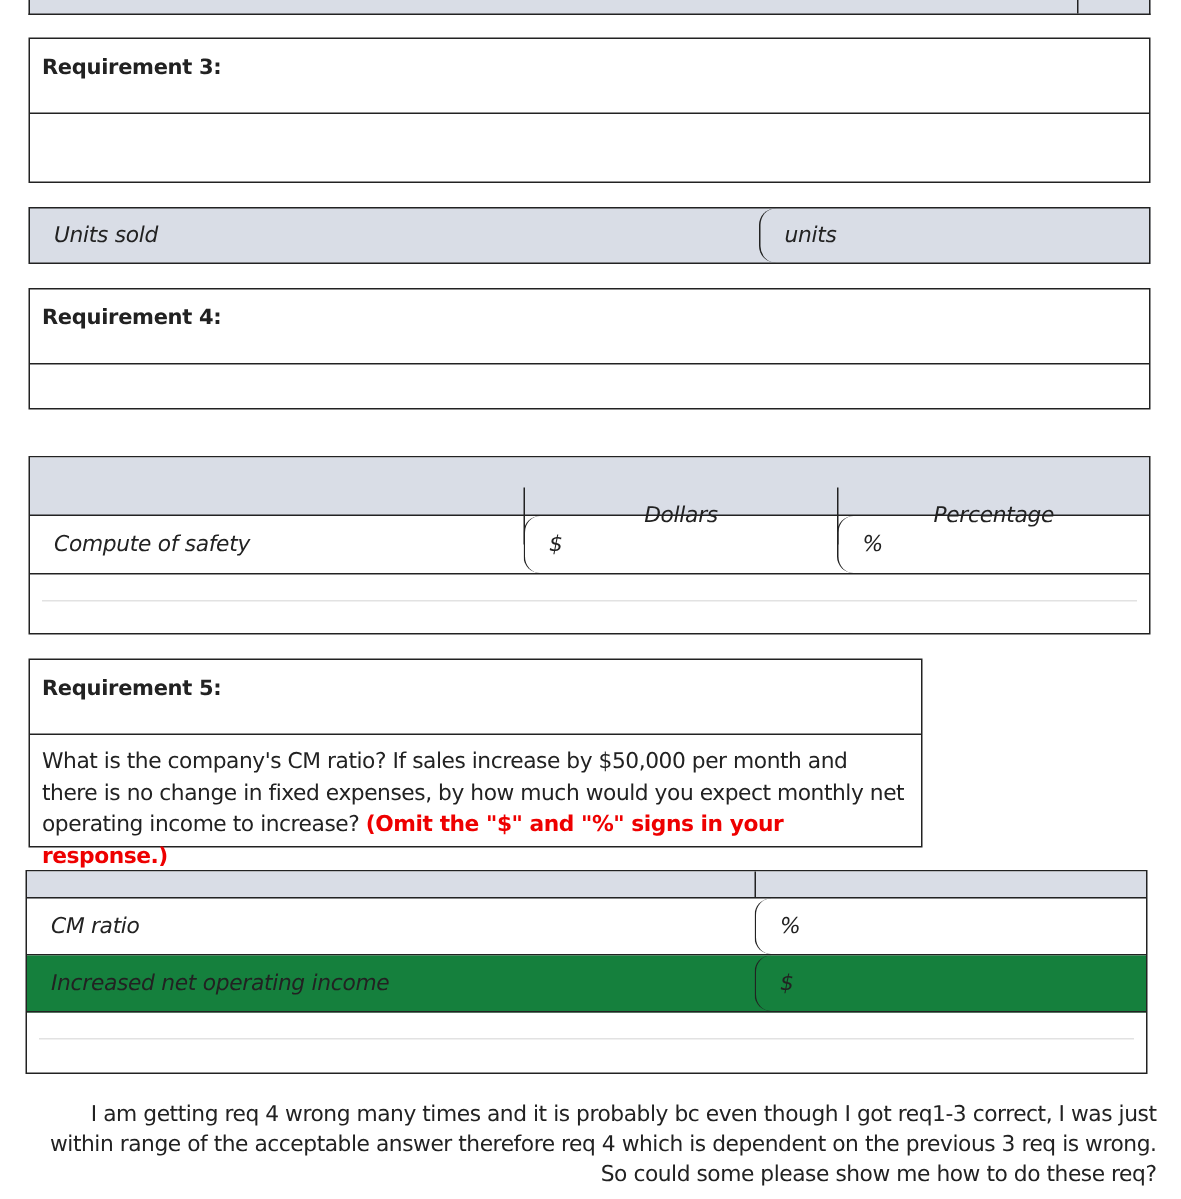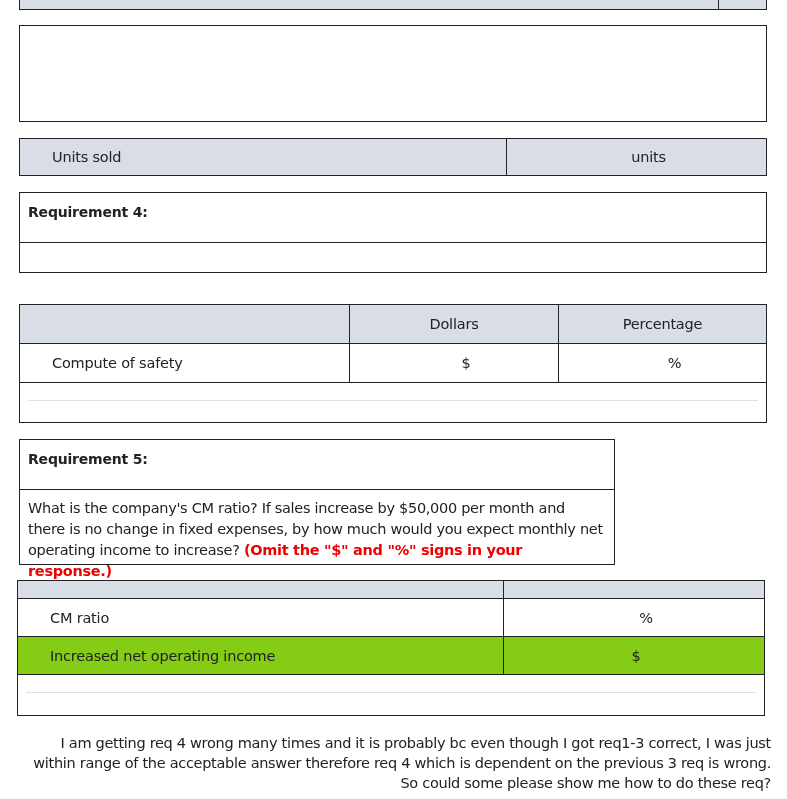--- a/index.html
+++ b/index.html
@@ -7,36 +7,37 @@
     width: 787px; height: 799px; overflow: hidden; position: relative;
     font-family: "DejaVu Sans", sans-serif; color: #222; font-size: 14.5px;
   }
   .abs { position: absolute; box-sizing: border-box; }
   .box { border: 1px solid #222; background: #fff; }
   .req-head { height: 38px; border-bottom: 1px solid #222; padding: 11px 8px 0 8px; font-weight: bold; font-size: 14px; letter-spacing: -0.2px; }
   .req-body { padding: 8px 8px 8px 8px; line-height: 21px; letter-spacing: -0.3px; }
   .red { color: #ee0000; font-weight: bold; }
   .hdr-bg { background: #d9dde6; }
   .row { display: flex; border-bottom: 1px solid #222; }
-  .cell { box-sizing: border-box; height: 100%; display: flex; align-items: center; padding: 0 32px; letter-spacing: -0.2px; }
-  .cell.r { justify-content: center; padding-right: 8px; }
-  .cell.c { justify-content: center; }
+  .cell { box-sizing: border-box; height: 100%; display: flex; align-items: center; padding: 0 16px; letter-spacing: -0.2px; font-style: italic; }
+  .cell.r { justify-content: flex-start; padding-right: 8px; border-radius: 11px; }
+  .cell.c { justify-content: center; margin-top: 20px; }
   .vline { border-left: 1px solid #222; }
   .note-line { position: absolute; left: 8px; right: 8px; height: 1px; background: #e2e2e2; }
-  .alt { background: #84cc16; }
+  .alt { background: #15803d; }
   .post { line-height: 20px; letter-spacing: -0.3px; text-align: right; }
 </style>
 </head>
 <body>
 
 <div class="abs hdr-bg" style="left:19px; top:-2px; width:748px; height:12px; border:1px solid #222; border-top:none;">
   <div class="abs vline" style="left:698px; top:0; height:11px;"></div>
 </div>
 
 <div class="abs box" style="left:19px; top:25px; width:748px; height:97px;">
+  <div class="req-head">Requirement 3:</div>
 </div>
 
 <div class="abs hdr-bg" style="left:19px; top:138px; width:748px; height:38px; border:1px solid #222; display:flex;">
   <div class="cell" style="width:486px;">Units sold</div>
   <div class="cell r vline" style="flex:1;">
     <span></span>
     <span>units</span>
   </div>
 </div>
 

